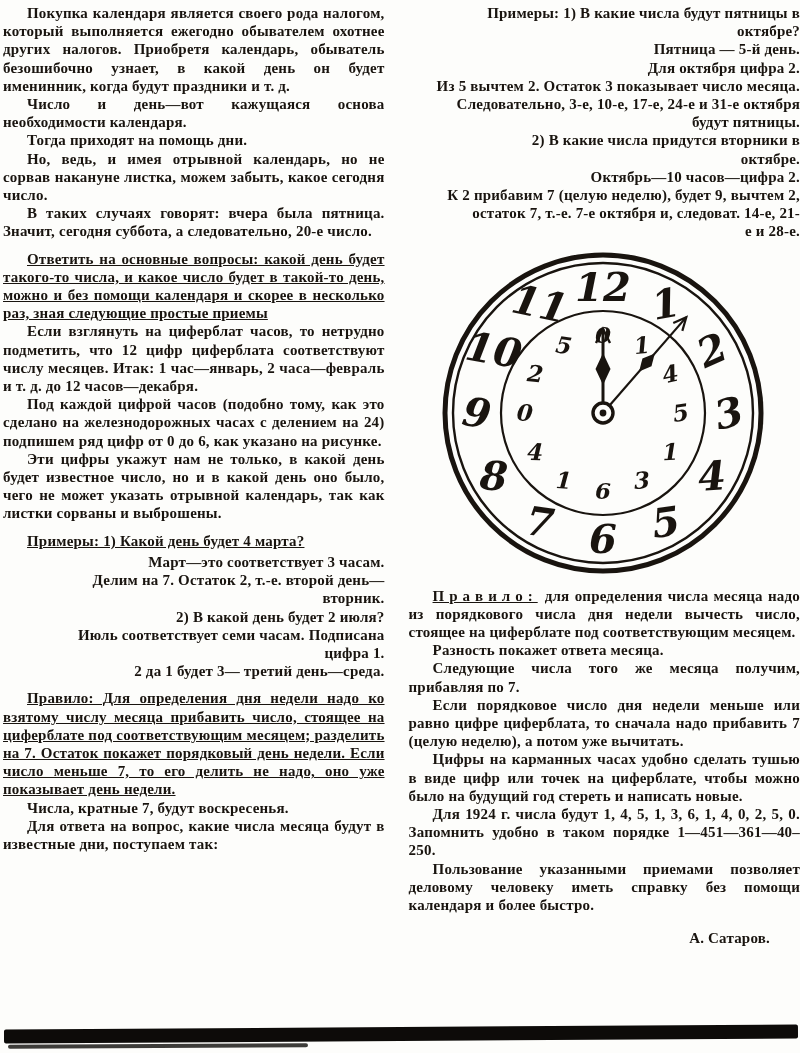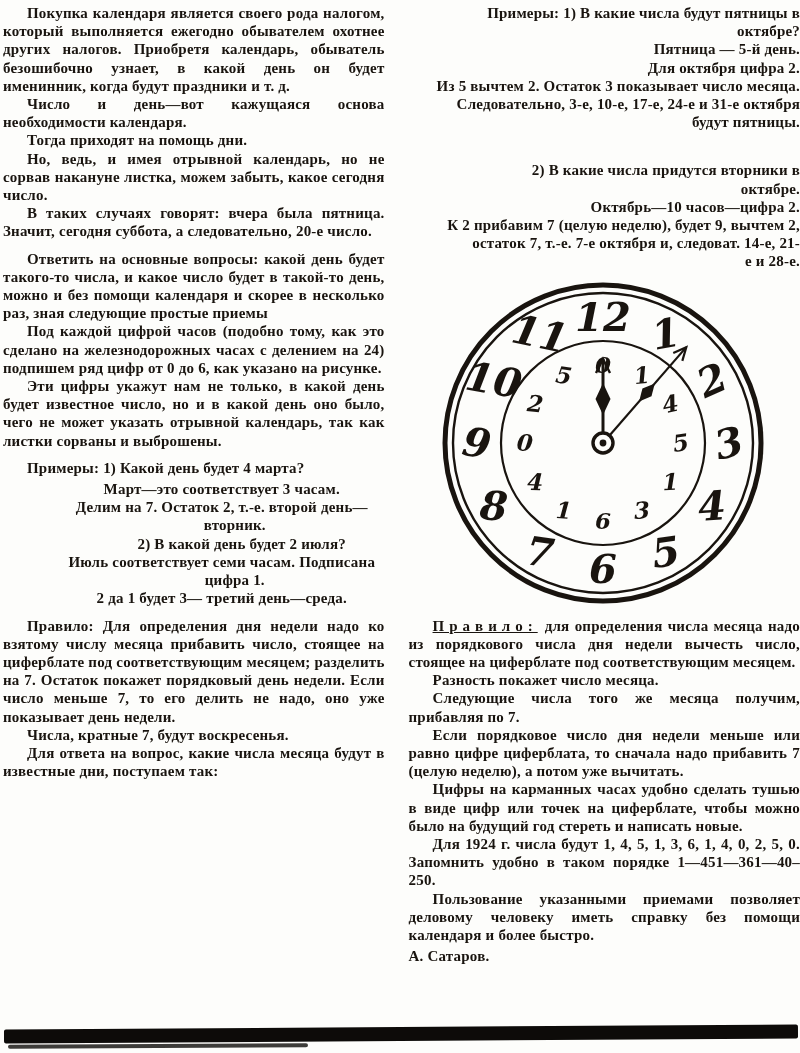--- a/index.html
+++ b/index.html
@@ -21,53 +21,54 @@
   .columns { display: flex; }
   .col {
     font-size: 15px;
     line-height: 18.2px;
     text-align: justify;
     letter-spacing: 0.2px;
   }
   .col.left  { width: 384px; margin-right: 24px; }
   .col.right { width: 394px; }
   p { margin: 0; text-indent: 24px; }
-  .gap { margin-top: 9px; }
+  .gap { margin-top: 9px; text-decoration: underline; }
 
   
   .ex-block { margin: 3px 0 3px 56px; }
-  .exl { margin: 0; padding-left: 26px; text-indent: -26px; text-align: center; }
+  .exl { margin: 0; padding-left: 26px; text-indent: -26px; text-align: right; }
   .exl.q { text-indent: 14px; }
 
   
   .rexl { margin: 0; padding-left: 60px; text-indent: -34px; text-align: right; }
-  .rexl.q { text-indent: 2px; margin-top: 30px; }
+  .rexl.q { text-indent: 2px; }
 
   .rule-label { letter-spacing: 5px; margin-right: 7px; text-decoration: underline; }
-  .signature { text-align: left; text-indent: 0; padding-right: 30px; margin-top: 3px; }
+  .signature { text-align: right; text-indent: 0; padding-right: 30px; margin-top: 15px; }
 
   .clock-wrap { width: 336px; height: 336px; margin: 4px 0 6px 26px; }
 
   .bar { position: absolute; background: #0d0b09; }
   .bar.main  { left: 4px; top: 1027px; width: 794px; height: 14px; transform: rotate(-0.35deg); border-radius: 2px; }
   .bar.smear { left: 8px; top: 1044px; width: 300px; height: 4px; transform: rotate(-0.3deg); opacity: .8; border-radius: 2px; }
 </style>
 </head>
 <body>
 
 <div class="page">
   <div class="columns">
 
     <div class="col left">
       <p>Покупка календаря является своего рода налогом, который выполняется ежегодно обывателем охотнее других налогов. Приобретя календарь, обыватель безошибочно узнает, в какой день он будет именинник, когда будут праздники и т. д.</p>
       <p>Число и день—вот кажущаяся основа необходимости календаря.</p>
       <p>Тогда приходят на помощь дни.</p>
       <p>Но, ведь, и имея отрывной календарь, но не сорвав накануне листка, можем забыть, какое сегодня число.</p>
       <p>В таких случаях говорят: вчера была пятница. Значит, сегодня суббота, а следовательно, 20-е число.</p>
       <p class="gap">Ответить на основные вопросы: какой день будет такого-то числа, и какое число будет в такой-то день, можно и без помощи календаря и скорее в несколько раз, зная следующие простые приемы</p>
+      <p>Если взглянуть на циферблат часов, то нетрудно подметить, что 12 цифр циферблата соответствуют числу месяцев. Итак: 1 час—январь, 2 часа—февраль и т. д. до 12 часов—декабря.</p>
       <p>Под каждой цифрой часов (подобно тому, как это сделано на железнодорожных часах с делением на 24) подпишем ряд цифр от 0 до 6, как указано на рисунке.</p>
       <p>Эти цифры укажут нам не только, в какой день будет известное число, но и в какой день оно было, чего не может указать отрывной календарь, так как листки сорваны и выброшены.</p>
       <p class="gap">Примеры: 1) Какой день будет 4 марта?</p>
       <div class="ex-block">
         <p class="exl">Март—это соответствует 3 часам.</p>
         <p class="exl">Делим на 7. Остаток 2, т.-е. второй день—вторник.</p>
         <p class="exl q">2) В какой день будет 2 июля?</p>
         <p class="exl">Июль соответствует семи часам. Подписана цифра 1.</p>
         <p class="exl">2 да 1 будет 3— третий день—среда.</p>
       </div>
@@ -136,21 +137,21 @@
             <g>
               <circle cx="168" cy="168" r="10" fill="#fdfdfb" stroke="#19140f" stroke-width="3.4"></circle>
               <circle cx="168" cy="168" r="3.4" fill="#19140f"></circle>
             </g>
           </svg>
       </div>
 
       <p>
         <span class="rule-label">Правило:</span><span>для определения числа месяца надо из порядкового числа дня недели вычесть число, стоящее на циферблате под соответствующим месяцем.</span>
       </p>
-      <p>Разность покажет число месяца.</p>
+      <p>Разность покажет ответа месяца.</p>
       <p>Следующие числа того же месяца получим, прибавляя по 7.</p>
       <p>Если порядковое число дня недели меньше или равно цифре циферблата, то сначала надо прибавить 7 (целую неделю), а потом уже вычитать.</p>
       <p>Цифры на карманных часах удобно сделать тушью в виде цифр или точек на циферблате, чтобы можно было на будущий год стереть и написать новые.</p>
       <p>Для 1924 г. числа будут 1, 4, 5, 1, 3, 6, 1, 4, 0, 2, 5, 0. Запомнить удобно в таком порядке 1—451—361—40–250.</p>
       <p>Пользование указанными приемами позволяет деловому человеку иметь справку без помощи календаря и более быстро.</p>
       <p class="signature">А. Сатаров.</p>
     </div>
 
   </div>
 

